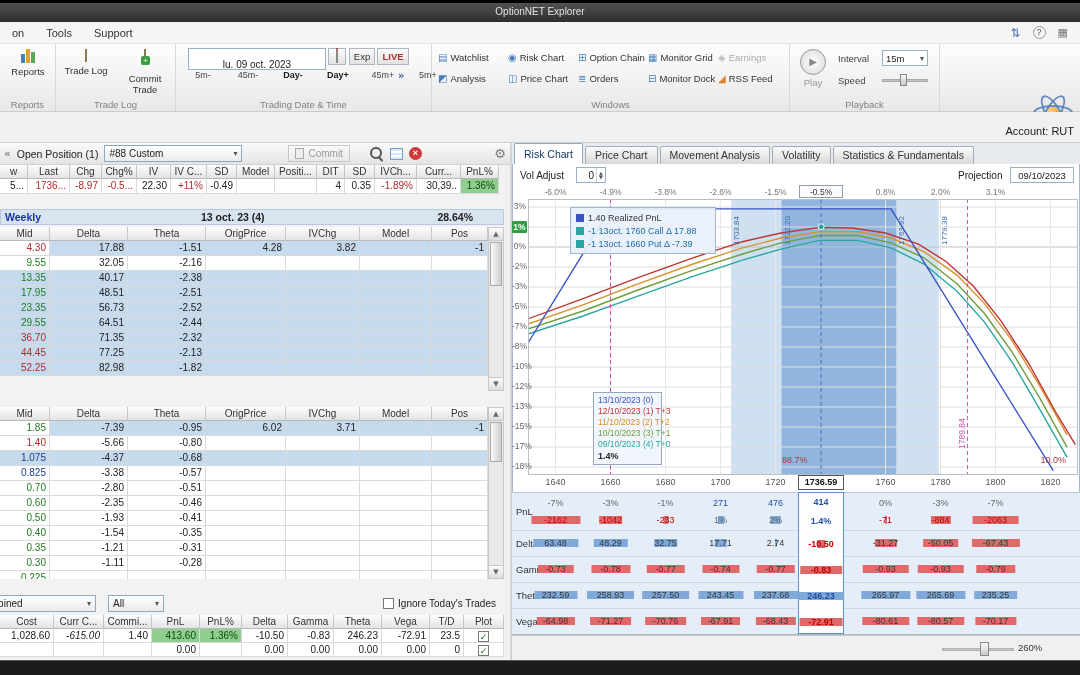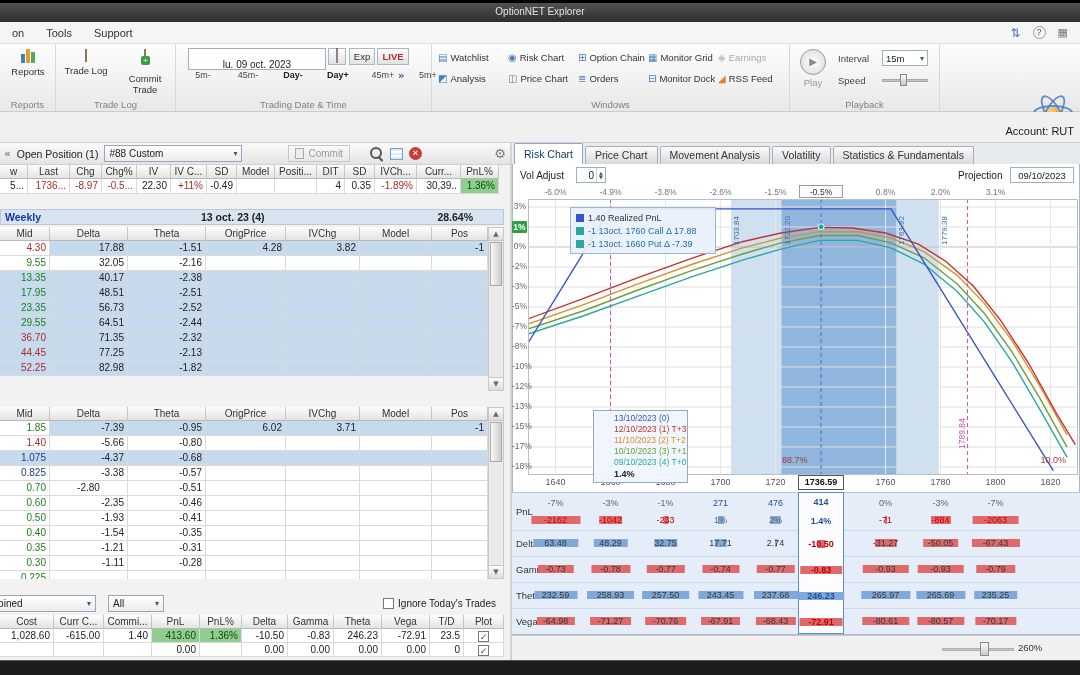--- a/index.html
+++ b/index.html
@@ -123,21 +123,21 @@
 .chartframe{position:absolute;left:16px;top:56px;width:550px;height:276px;border:1px solid #b8bec4;pointer-events:none}
 .ylab{position:absolute;left:0;width:14px;text-align:right;font-size:8.5px;color:#666}
 .ybadge{background:#2f9e44;color:#fff;font-weight:bold;width:15px;text-align:center;border-radius:1px;padding:1px 0}
 .xlab{position:absolute;top:334px;width:40px;text-align:center;font-size:9px;color:#555}
 #xprice-box{position:absolute;top:332px;width:46px;height:15px;background:#fff;border:1px solid #555;font-size:9px;font-weight:bold;text-align:center;line-height:13px;color:#111;z-index:5}
 .legendbox{position:absolute;left:58px;top:64px;width:146px;background:rgba(232,240,250,.93);border:1px solid #9ab6d4;padding:3px 5px;font-size:9px;z-index:4}
 .legrow{display:flex;align-items:center;gap:4px;height:13px;color:#1f6fae;white-space:nowrap}
 .legrow.first{color:#333}
 .legswatch{flex:0 0 auto;width:8px;height:8px;background:#3a53c5}
 .legswatch.t2{background:#2aa7a0}
-.tooltipbox{position:absolute;left:81px;top:267px;width:95px;background:rgba(240,246,252,.95);border:1px solid #98a8bc;padding:2px 20px;font-size:8.5px;z-index:4}
+.tooltipbox{position:absolute;left:81px;top:249px;width:69px;background:rgba(240,246,252,.95);border:1px solid #98a8bc;padding:2px 4px;font-size:8.5px;z-index:4}
 .tipline{height:11px;line-height:11px;white-space:nowrap}
 .tipval{height:12px;line-height:12px;font-weight:bold;color:#222;font-size:9px}
 .problab{position:absolute;top:312px;width:32px;text-align:center;font-size:9px;color:#a03c3c;z-index:3}
 .greekbg{position:absolute;left:0;top:349px;width:568px;height:142px;background:#e4edf8;border-top:1px solid #b8c8da}
 .gsep{position:absolute;left:0;width:568px;height:1px;background:#cdd9e8;z-index:1}
 .glabel{position:absolute;left:4px;width:40px;font-size:9.5px;color:#333;z-index:2}
 .gcol{position:absolute;top:349px;width:54px;height:142px;z-index:2}
 .gpnl{position:relative;height:38px;padding-top:2px}
 .gline{position:relative;height:17px;display:flex;align-items:center;justify-content:center;font-size:9px}
 .gcell{position:relative;height:26px;display:flex;align-items:center;justify-content:center}
@@ -492,21 +492,21 @@
           <div class="tcell vcell dark" style="width: 50px;">0.825</div>
           <div class="tcell vcell" style="width: 78px;">-3.38</div>
           <div class="tcell vcell" style="width: 78px;">-0.57</div>
           <div class="tcell vcell" style="width: 80px;"></div>
           <div class="tcell vcell" style="width: 74px;"></div>
           <div class="tcell vcell" style="width: 72px;"></div>
           <div class="tcell vcell" style="width: 56px;"></div>
         </div>
         <div class="trow orow">
           <div class="tcell vcell pos" style="width: 50px;">0.70</div>
-          <div class="tcell vcell" style="width: 78px; text-align: center;">-2.80</div>
+          <div class="tcell vcell" style="width: 78px;">-2.80</div>
           <div class="tcell vcell" style="width: 78px;">-0.51</div>
           <div class="tcell vcell" style="width: 80px;"></div>
           <div class="tcell vcell" style="width: 74px;"></div>
           <div class="tcell vcell" style="width: 72px;"></div>
           <div class="tcell vcell" style="width: 56px;"></div>
         </div>
         <div class="trow orow">
           <div class="tcell vcell pos" style="width: 50px;">0.60</div>
           <div class="tcell vcell" style="width: 78px;">-2.35</div>
           <div class="tcell vcell" style="width: 78px;">-0.46</div>
@@ -591,21 +591,21 @@
           <div class="tcell hcell" style="width: 42px;">PnL%</div>
           <div class="tcell hcell" style="width: 46px;">Delta</div>
           <div class="tcell hcell" style="width: 46px;">Gamma</div>
           <div class="tcell hcell" style="width: 48px;">Theta</div>
           <div class="tcell hcell" style="width: 48px;">Vega</div>
           <div class="tcell hcell" style="width: 34px;">T/D</div>
           <div class="tcell hcell" style="width: 40px;">Plot</div>
         </div>
         <div class="trow">
           <div class="tcell vcell" style="width: 54px;">1,028.60</div>
-          <div class="tcell vcell" style="width: 50px;">-615.00</div>
+          <div class="tcell vcell" style="width: 50px; font-style: italic;">-615.00</div>
           <div class="tcell vcell" style="width: 48px;">1.40</div>
           <div class="tcell vcell cellgreen" style="width: 48px;">413.60</div>
           <div class="tcell vcell cellgreen" style="width: 42px;">1.36%</div>
           <div class="tcell vcell" style="width: 46px;">-10.50</div>
           <div class="tcell vcell" style="width: 46px;">-0.83</div>
           <div class="tcell vcell" style="width: 48px;">246.23</div>
           <div class="tcell vcell" style="width: 48px;">-72.91</div>
           <div class="tcell vcell" style="width: 34px;">23.5</div>
           <div class="tcell vcell plotc" style="width: 40px;"><span class="cb">✓</span></div>
         </div>

